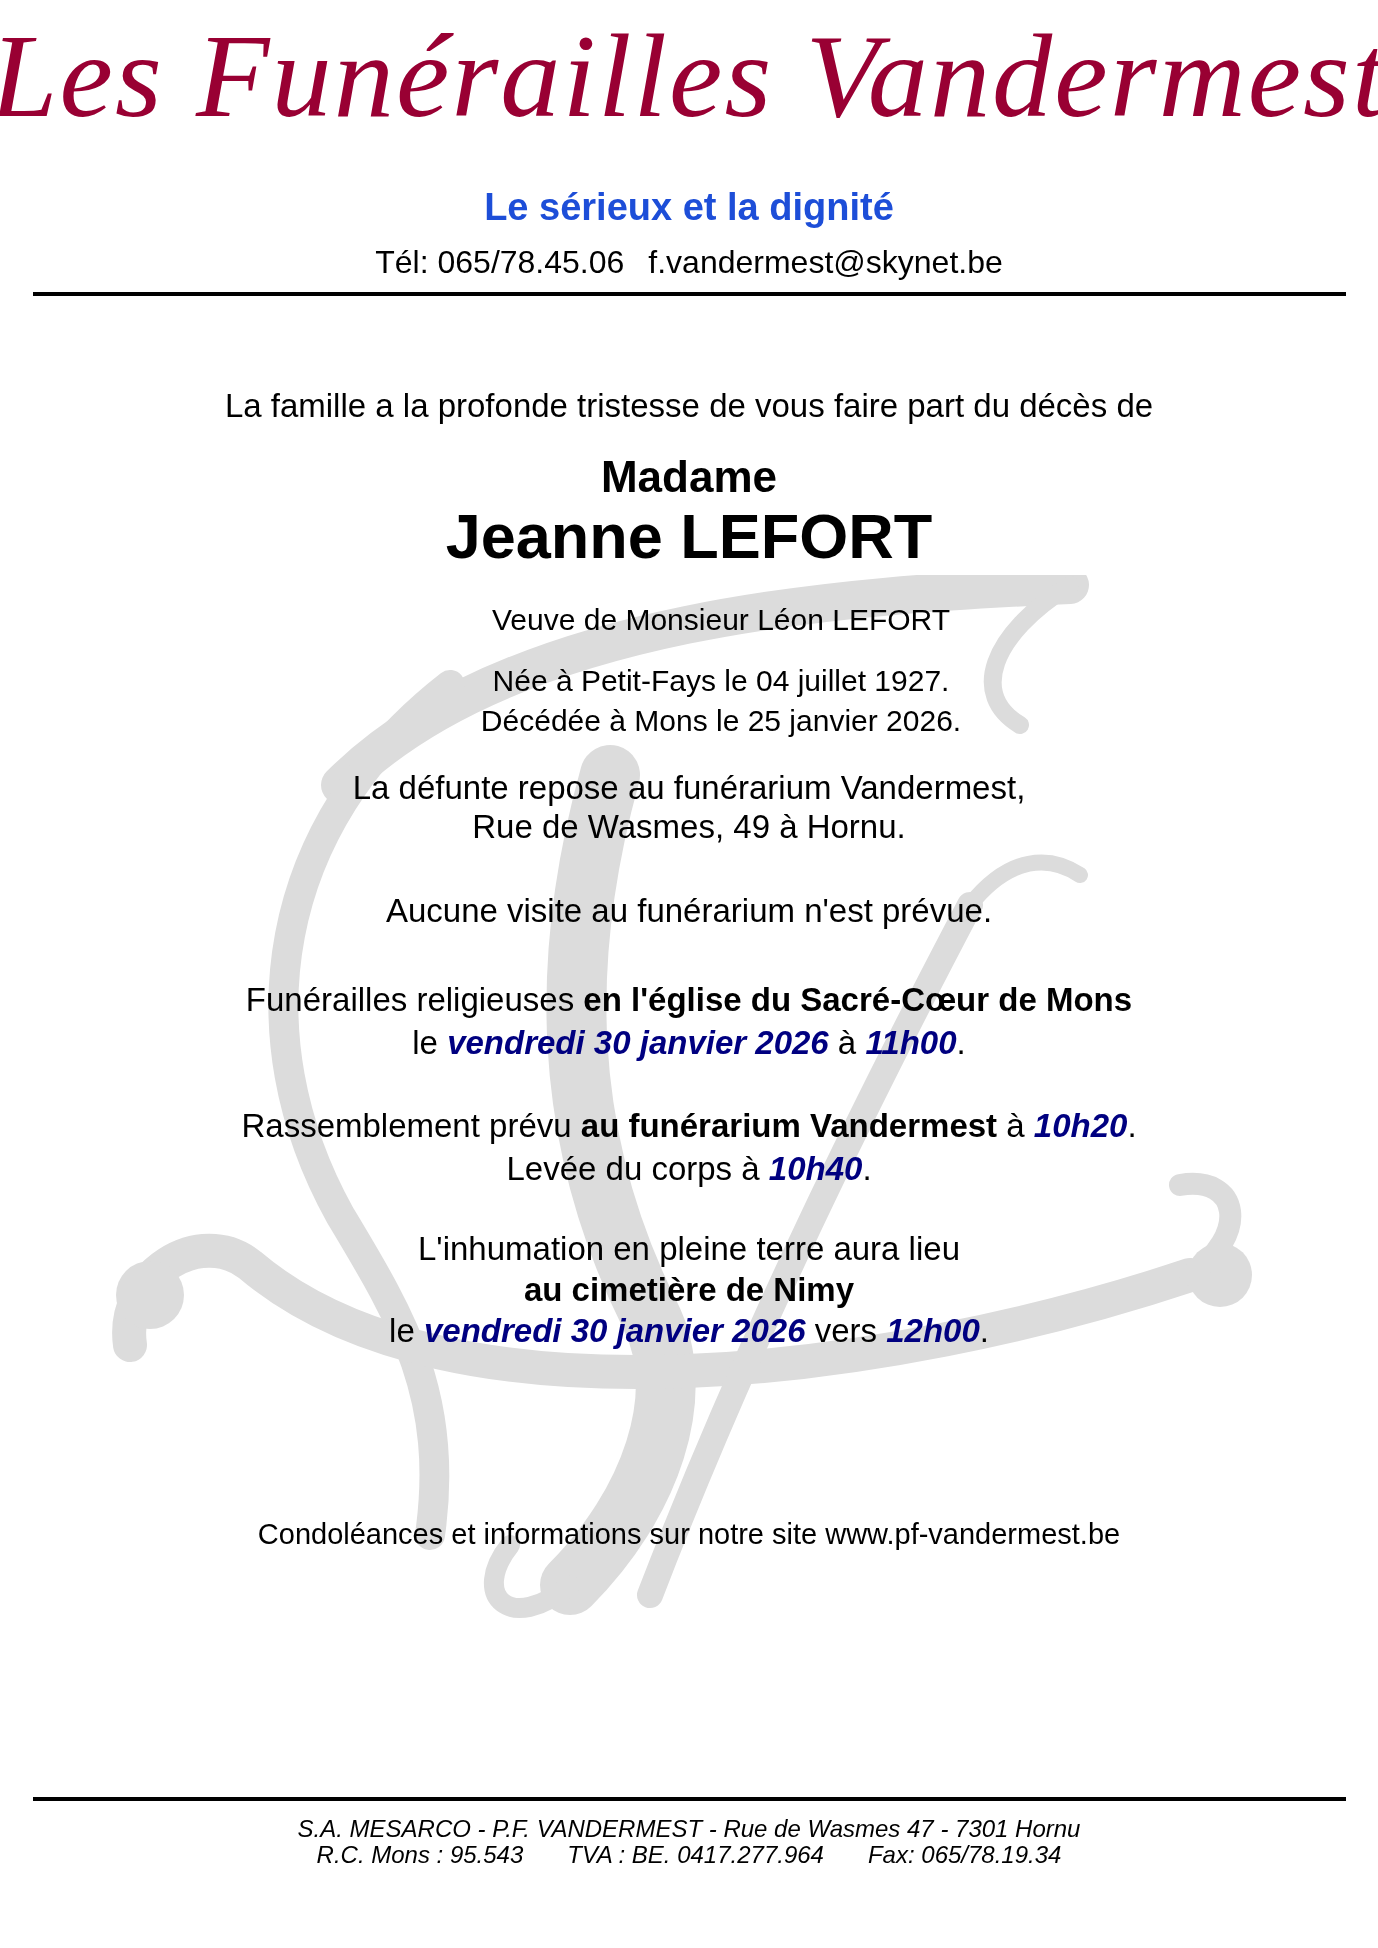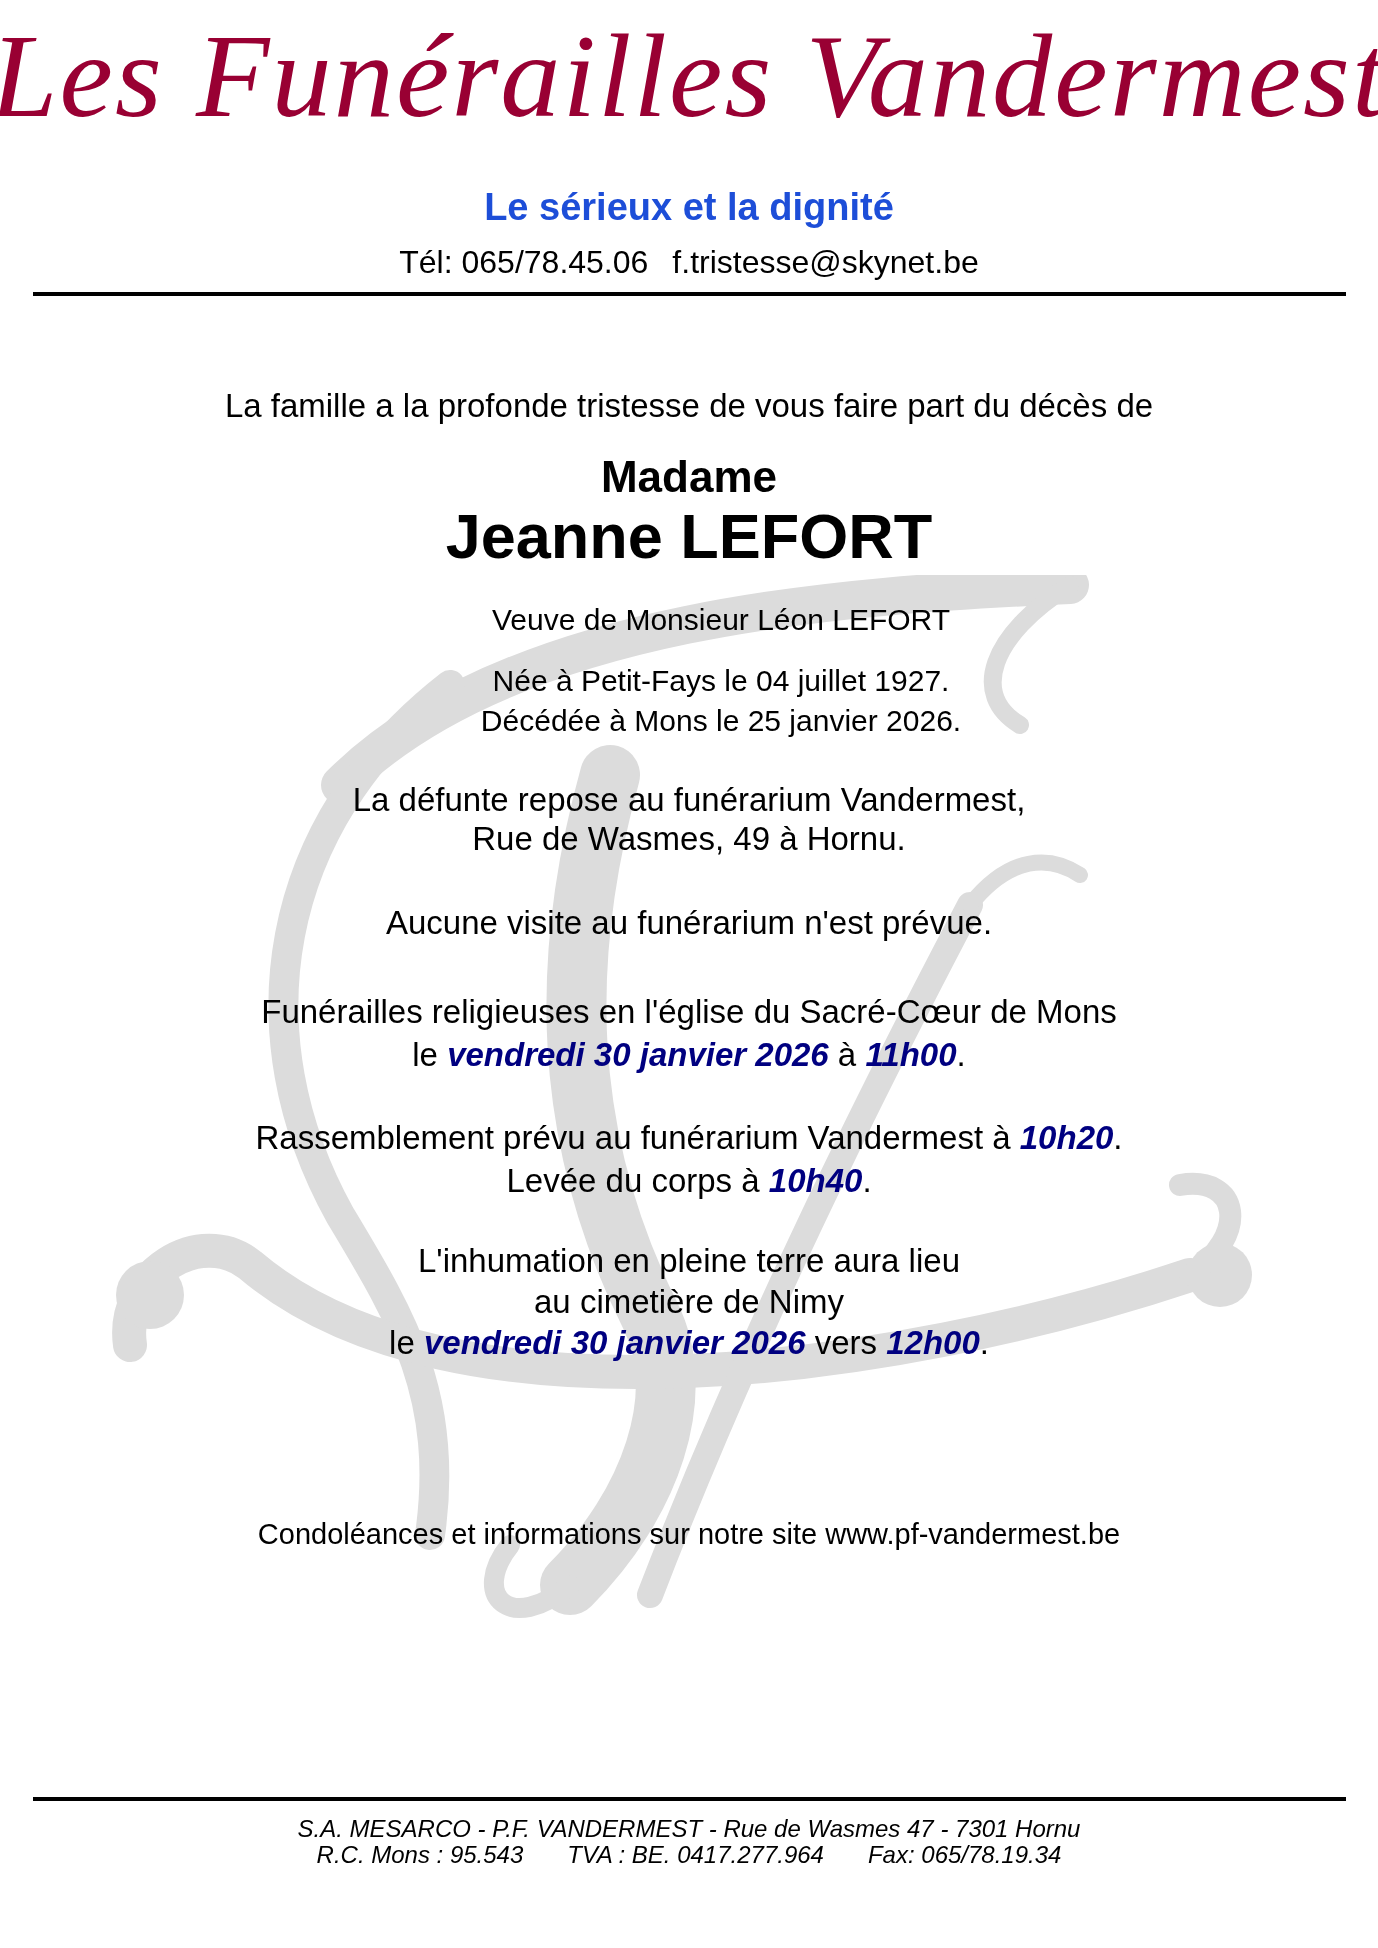--- a/index.html
+++ b/index.html
@@ -11,22 +11,22 @@
   .tagline { top: 188px; font-size: 38px; font-weight: bold; color: #1d4ed8; }
   .contact { top: 246px; font-size: 32px; }
   .contact span + span { margin-left: 24px; }
   .rule { position: absolute; left: 33px; width: 1313px; height: 4px; background: #000; }
   .rule.top { top: 292px; }
   .rule.bottom { top: 1797px; }
   .intro { top: 389px; font-size: 33px; text-align: center; }
   .civility { top: 455px; font-size: 44px; font-weight: bold; }
   .name { top: 505px; font-size: 63px; font-weight: bold; }
   .t30 { font-size: 30px; padding-left: 32px; }
-  .t33 { font-size: 33px; margin-top: 12px; }
-  .b { font-weight: normal; }
+  .t33 { font-size: 33px; }
+  .b { font-weight: bold; }
   .hl { color: #000080; font-weight: bold; font-style: italic; }
   .cond { top: 1520px; font-size: 29px; }
   .foot { font-size: 24px; font-style: italic; }
   .foot .gap { display: inline-block; width: 44px; }
   .watermark { position: absolute; left: 90px; top: 575px; width: 1200px; height: 1060px; }
 </style>
 </head>
 <body>
 
 <svg class="watermark" viewBox="0 0 1200 1060" xmlns="http://www.w3.org/2000/svg">
@@ -47,21 +47,21 @@
     <path d="M880 330 C 780 520, 660 760, 560 1020" stroke-width="26"></path>
     <path d="M880 330 C 920 280, 960 280, 990 300" stroke-width="16"></path>
 
     <path d="M480 1010 C 420 1060, 380 1020, 420 970" stroke-width="20"></path>
   </g>
 </svg>
 
 <div class="abs title">Les Funérailles Vandermest</div>
 <div class="abs tagline">Le sérieux et la dignité</div>
 <div class="abs contact">
-  <span>Tél: 065/78.45.06</span><span>f.tristesse@skynet.be</span>
+  <span>Tél: 065/78.45.06</span><span>f.vandermest@skynet.be</span>
 </div>
 <div class="rule top"></div>
 
 <div class="abs intro">La famille a la profonde tristesse de vous faire part du décès de</div>
 <div class="abs civility">Madame</div>
 <div class="abs name">Jeanne LEFORT</div>
 
 <div class="abs t30" style="top:605px">Veuve de Monsieur Léon LEFORT</div>
 <div class="abs t30" style="top:666px">Née à Petit-Fays le 04 juillet 1927.</div>
 <div class="abs t30" style="top:706px">Décédée à Mons le 25 janvier 2026.</div>

